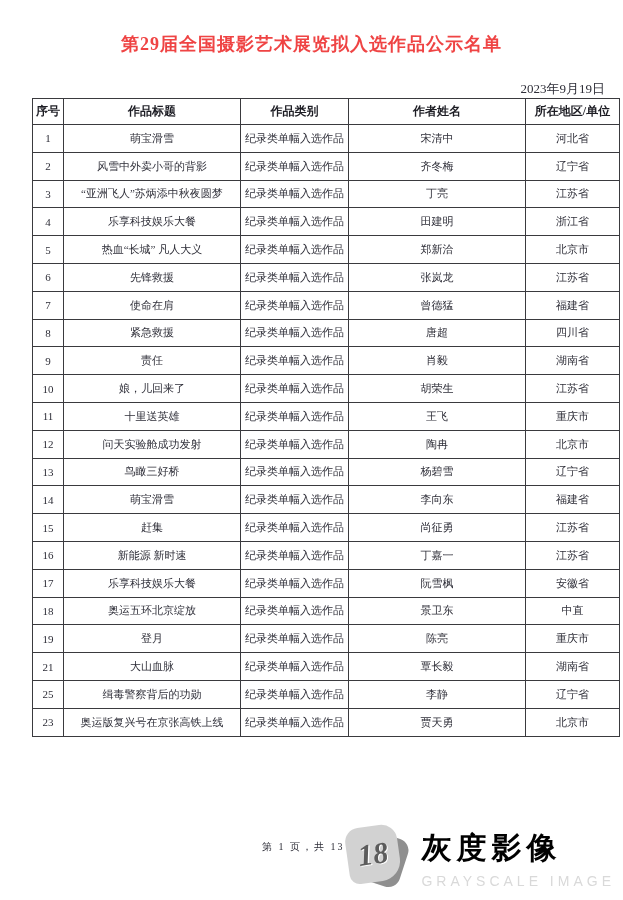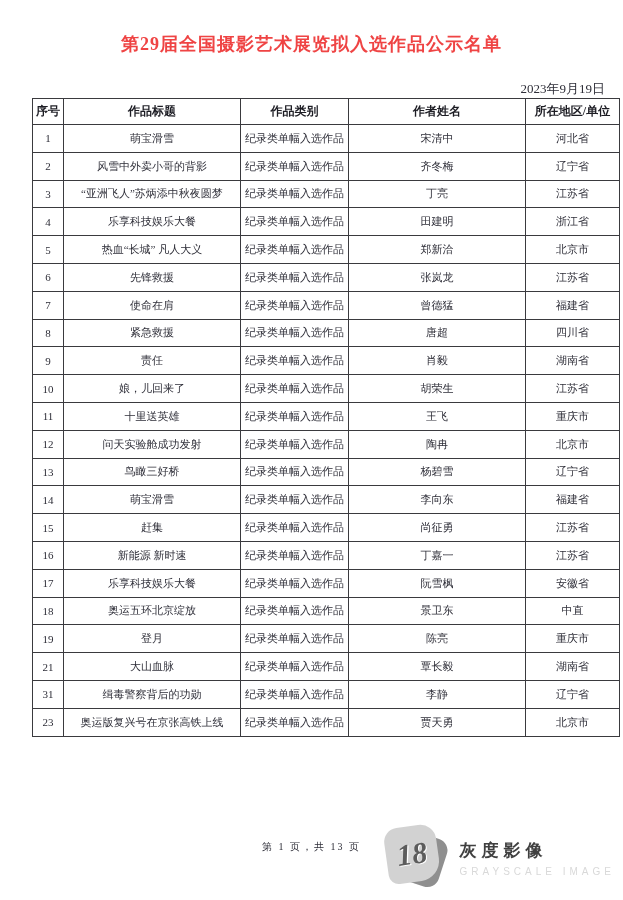--- a/index.html
+++ b/index.html
@@ -97,28 +97,28 @@
     justify-content: center;
   }
   .wm-front span {
     font-size: 30px;
     font-weight: bold;
     font-style: italic;
     color: #5c5c5c;
     text-shadow: 1px 1px 0 #ffffff;
   }
   .wm-name {
-    font-size: 17px;
+    font-size: 30px;
     font-weight: bold;
-    color: #404040;
+    color: #000000;
     letter-spacing: 5px;
   }
   .wm-sub {
     margin-top: 4px;
-    font-size: 10px;
+    font-size: 14px;
     letter-spacing: 4px;
     color: #d9d9d9;
     font-family: "Liberation Sans", sans-serif;
   }
 </style>
 </head>
 <body>
 
 <div class="page">
 
@@ -278,21 +278,21 @@
           <td>重庆市</td>
         </tr>
         <tr>
           <td>21</td>
           <td>大山血脉</td>
           <td>纪录类单幅入选作品</td>
           <td>覃长毅</td>
           <td>湖南省</td>
         </tr>
         <tr>
-          <td>31</td>
+          <td>25</td>
           <td>缉毒警察背后的功勋</td>
           <td>纪录类单幅入选作品</td>
           <td>李静</td>
           <td>辽宁省</td>
         </tr>
         <tr>
           <td>23</td>
           <td>奥运版复兴号在京张高铁上线</td>
           <td>纪录类单幅入选作品</td>
           <td>贾天勇</td>

